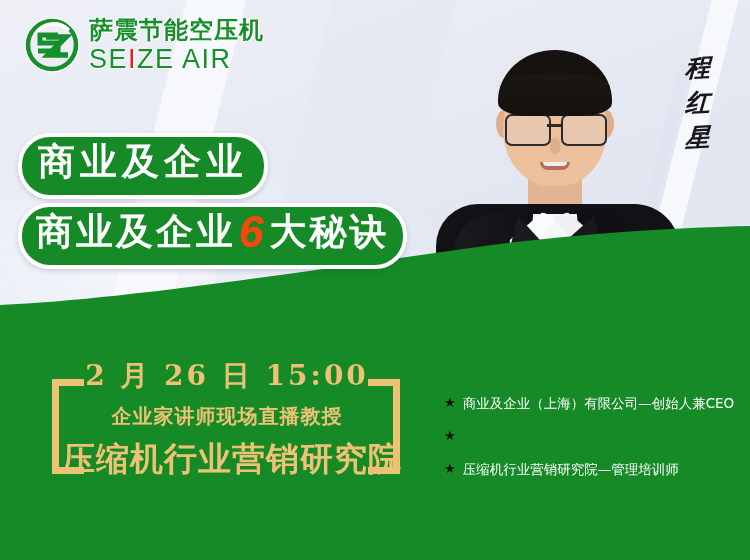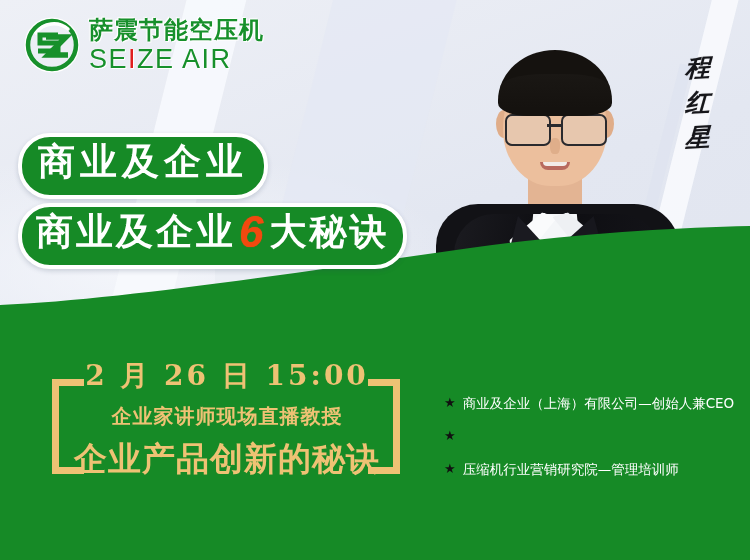--- a/index.html
+++ b/index.html
@@ -332,21 +332,21 @@
   </div>
   <div class="bracket" style="left:368px;top:379px;width:32px;height:95px;">
     <div class="arm" style="left:0;top:0;width:32px;height:7px;"></div>
     <div class="arm" style="left:25px;top:0;width:7px;height:95px;"></div>
     <div class="arm" style="left:0;top:88px;width:32px;height:7px;"></div>
   </div>
 
   <div class="event-block">
     <div class="ev-date">2 月 26 日 15:00</div>
     <div class="ev-sub">企业家讲师现场直播教授</div>
-    <div class="ev-main">企业产品创新的秘诀</div>
+    <div class="ev-main">压缩机行业营销研究院</div>
   </div>
 
   <div class="creds">
     <div class="cred-row">
       <span class="cred-star">★</span>
       <span>商业及企业（上海）有限公司—创始人兼CEO</span>
     </div>
     <div class="cred-row">
       <span class="cred-star">★</span>
     </div>

